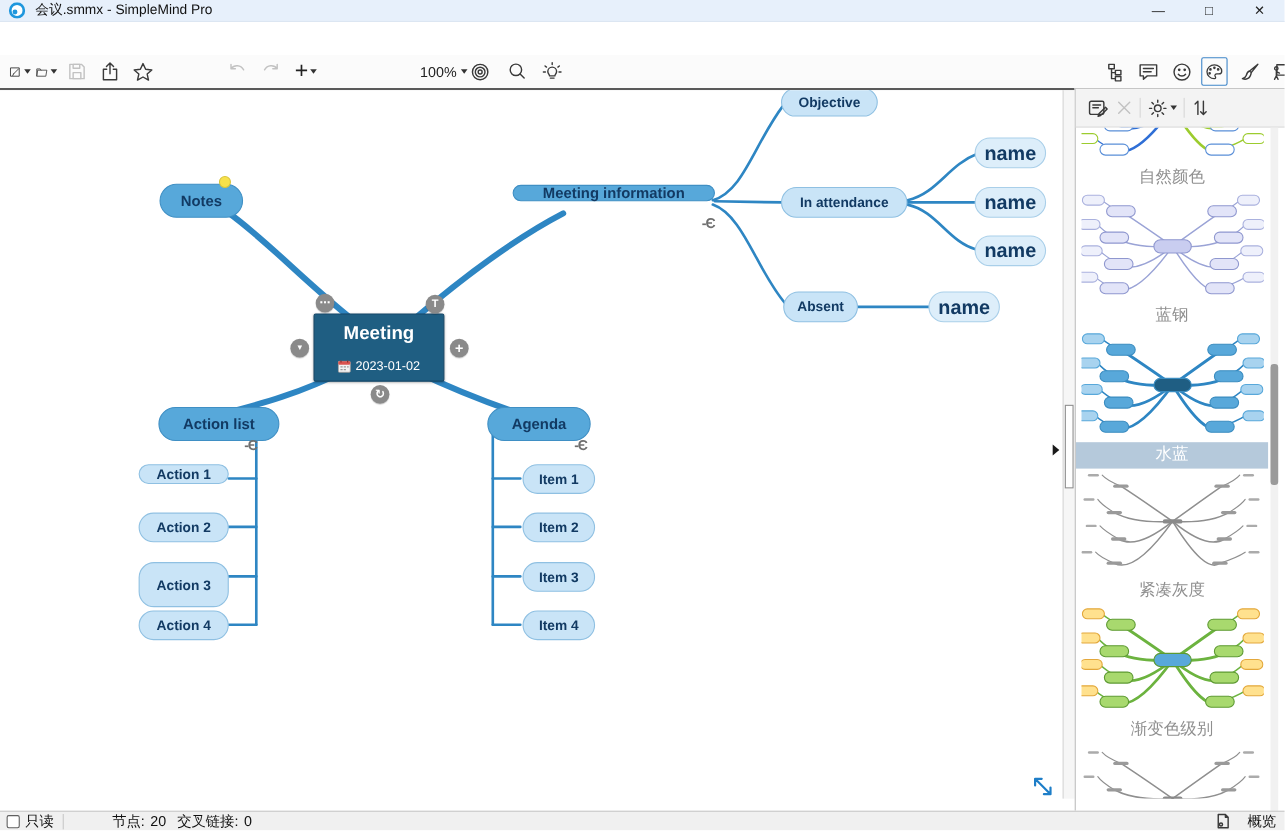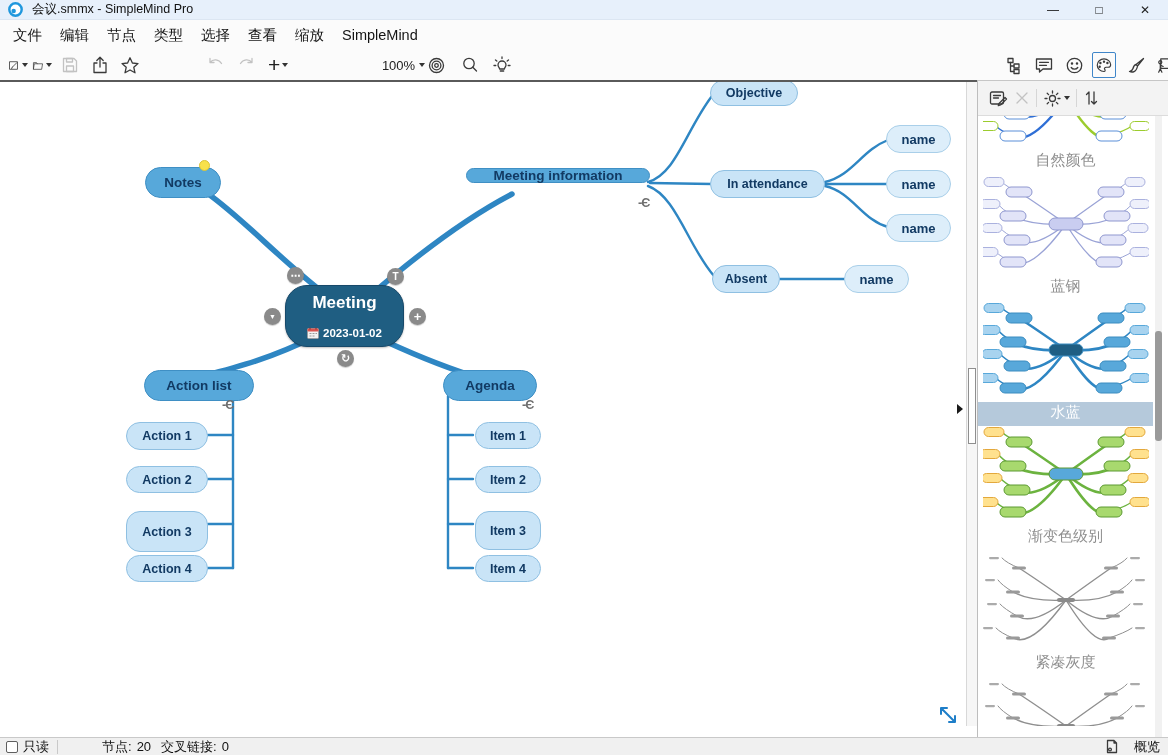--- a/index.html
+++ b/index.html
@@ -37,24 +37,24 @@
   
   .canvas-wrap{position:absolute;left:0;top:80px;width:977px;height:646px;border-top:2px solid #5a5a5a;background:#fff;}
   .canvas{position:absolute;left:0;top:0;width:966px;height:644px;overflow:hidden;background:#fff;}
   .mapsvg{position:absolute;left:0;top:0;}
   .conn-thick{stroke:var(--accent);stroke-width:5.5;fill:none;stroke-linecap:round;}
   .conn-mid{stroke:var(--accent);stroke-width:2.4;fill:none;stroke-linecap:round;}
 
   .node{position:absolute;display:flex;align-items:center;justify-content:center;font-weight:bold;color:var(--node-text);}
   .node.branch{background:var(--branch-node);border:1px solid var(--branch-border);border-radius:16px;font-size:13.5px;}
   .node.child{background:var(--child-node);border:1px solid var(--child-border);border-radius:14px;font-size:12.5px;}
-  .node.leaf{background:var(--leaf-node);border:1px solid var(--leaf-border);border-radius:14px;font-size:13px;}
-  .node.center{background:var(--center-node);border:1px solid #17496a;border-radius:22px;color:#fff;flex-direction:column;box-shadow:0 1px 2px rgba(0,0,0,.25);}
+  .node.leaf{background:var(--leaf-node);border:1px solid var(--leaf-border);border-radius:14px;font-size:18px;}
+  .node.center{background:var(--center-node);border:1px solid #17496a;border-radius:2px;color:#fff;flex-direction:column;box-shadow:0 1px 2px rgba(0,0,0,.25);}
   .node.center .ctitle{font-size:17px;font-weight:bold;line-height:20px;}
-  .node.center .cdate{font-size:11.5px;font-weight:bold;display:flex;align-items:flex-end;gap:4px;margin-top:14px;}
+  .node.center .cdate{font-size:11.5px;font-weight:normal;display:flex;align-items:flex-end;gap:4px;margin-top:14px;}
   .gbtn{position:absolute;width:17px;height:17px;border-radius:50%;background:#8a8a8a;color:#fff;display:flex;align-items:center;justify-content:center;font-size:10px;font-weight:bold;box-shadow:0 1px 1px rgba(0,0,0,.2);}
   .note-dot{position:absolute;width:11px;height:11px;border-radius:50%;background:#f7e14b;border:1px solid #d9c43a;}
   .collapse{position:absolute;color:#6f6f6f;font-size:13px;font-weight:bold;letter-spacing:-1px;}
 
   
   .vscroll{position:absolute;left:966px;top:0;width:11px;height:644px;background:#f6f6f6;border-left:1px solid #d8d8d8;}
   .vthumb{position:absolute;left:1px;top:286px;width:8px;height:76px;background:#fff;border:1px solid #8f8f8f;}
   .panel-collapse-arrow{position:absolute;left:955px;top:320px;width:10px;height:14px;}
   .resize-arrow{position:absolute;left:935px;top:620px;width:26px;height:26px;}
 
@@ -90,30 +90,20 @@
       <circle cx="6" cy="9.5" r="2.4" fill="#1f97dd"></circle>
     </svg>
     <span class="title">会议.smmx - SimpleMind Pro</span>
     <div class="win-controls">
       <div class="win-btn">—</div>
       <div class="win-btn">□</div>
       <div class="win-btn">✕</div>
     </div>
   </div>
 
-  <div class="menubar">
-    <span class="menu-item">文件</span>
-    <span class="menu-item">编辑</span>
-    <span class="menu-item">节点</span>
-    <span class="menu-item">类型</span>
-    <span class="menu-item">选择</span>
-    <span class="menu-item">查看</span>
-    <span class="menu-item">缩放</span>
-    <span class="menu-item">SimpleMind</span>
-  </div>
 
   <div class="toolbar">
     <div class="tbtn" style="margin-left:6px">
       <svg class="icn" width="19" height="19" viewBox="0 0 19 19">
           <rect x="3" y="3.5" width="12" height="12"></rect>
           <path d="M7,12 L14,5 M7,12 l-1.3,2.6"></path>
         </svg>
       <span class="caret"></span>
     </div>
     <div class="tbtn">
@@ -284,29 +274,29 @@
         </div>
       </div>
 
       <div class="gbtn" style="left:287px;top:185px;">⋯</div>
       <div class="gbtn" style="left:387px;top:186px;">T</div>
       <div class="gbtn" style="left:409px;top:226px;font-size:13px;">+</div>
       <div class="gbtn" style="left:264px;top:226px;font-size:7px;">▼</div>
       <div class="gbtn" style="left:337px;top:268px;font-size:11px;">↻</div>
 
       <div class="node branch" style="left:144px;top:288px;width:110px;height:31px;">Action list</div>
-      <div class="node child" style="left:126px;top:340px;width:82px;height:28px;">Action 1</div>
+      <div class="node child" style="left:126px;top:340px;width:82px;height:18px;">Action 1</div>
       <div class="node child" style="left:126px;top:384px;width:82px;height:27px;">Action 2</div>
       <div class="node child" style="left:126px;top:429px;width:82px;height:41px;">Action 3</div>
       <div class="node child" style="left:126px;top:473px;width:82px;height:27px;">Action 4</div>
 
       <div class="node branch" style="left:443px;top:288px;width:94px;height:31px;">Agenda</div>
       <div class="node child" style="left:475px;top:340px;width:66px;height:27px;">Item 1</div>
       <div class="node child" style="left:475px;top:384px;width:66px;height:27px;text-align:right;">Item 2</div>
-      <div class="node child" style="left:475px;top:429px;width:66px;height:39px;">Item 3</div>
+      <div class="node child" style="left:475px;top:429px;width:66px;height:27px;">Item 3</div>
       <div class="node child" style="left:475px;top:473px;width:66px;height:27px;">Item 4</div>
 
       <div class="collapse" style="left:638px;top:113px;">-Є</div>
       <div class="collapse" style="left:222px;top:315px;">-Є</div>
       <div class="collapse" style="left:522px;top:315px;">-Є</div>
 
       <svg class="resize-arrow" viewBox="0 0 26 26">
           <path d="M6,6 L20,20 M6,6 h6 M6,6 v6 M20,20 h-6 M20,20 v-6" stroke="#1e7ec8" stroke-width="2" fill="none" stroke-linecap="round"></path>
         </svg>
     </div>
@@ -454,20 +444,58 @@
               <rect x="142" y="1.5" width="20" height="9" rx="4.5" fill="#a8d3ef" stroke="#58a8da" stroke-width="1"></rect>
               <rect x="147" y="23.5" width="20" height="9" rx="4.5" fill="#a8d3ef" stroke="#58a8da" stroke-width="1"></rect>
               <rect x="145" y="47.5" width="20" height="9" rx="4.5" fill="#a8d3ef" stroke="#58a8da" stroke-width="1"></rect>
               <rect x="147" y="71.5" width="20" height="9" rx="4.5" fill="#a8d3ef" stroke="#58a8da" stroke-width="1"></rect>
               <rect x="66" y="42" width="34" height="12" rx="6" fill="#1f5e83" stroke="#3a8cc0" stroke-width="1"></rect>
             </svg></div>
         <div class="style-label selected">水蓝</div>
       </div>
       <div class="style-item">
         <div class="thumb-box"><svg viewBox="0 0 166 98" width="166" height="98">
+              <path d="M83,48 Q51.5,26 36,16" stroke="#8f8f8f" stroke-width="1.4" fill="none" stroke-linecap="round"></path>
+              <path d="M36,16 Q23.5,11 19,6" stroke="#8f8f8f" stroke-width="1" fill="none" stroke-linecap="round"></path>
+              <path d="M83,48 Q48.5,50 30,40" stroke="#8f8f8f" stroke-width="1.4" fill="none" stroke-linecap="round"></path>
+              <path d="M30,40 Q18.5,33 15,28" stroke="#8f8f8f" stroke-width="1" fill="none" stroke-linecap="round"></path>
+              <path d="M83,48 Q50.5,74 34,64" stroke="#8f8f8f" stroke-width="1.4" fill="none" stroke-linecap="round"></path>
+              <path d="M34,64 Q21.5,57 17,52" stroke="#8f8f8f" stroke-width="1" fill="none" stroke-linecap="round"></path>
+              <path d="M83,48 Q48.5,96 30,86" stroke="#8f8f8f" stroke-width="1.4" fill="none" stroke-linecap="round"></path>
+              <path d="M30,86 Q17.5,81 13,76" stroke="#8f8f8f" stroke-width="1" fill="none" stroke-linecap="round"></path>
+              <path d="M83,48 Q113.5,26 128,16" stroke="#8f8f8f" stroke-width="1.4" fill="none" stroke-linecap="round"></path>
+              <path d="M128,16 Q140,11 144,6" stroke="#8f8f8f" stroke-width="1" fill="none" stroke-linecap="round"></path>
+              <path d="M83,48 Q116.5,50 134,40" stroke="#8f8f8f" stroke-width="1.4" fill="none" stroke-linecap="round"></path>
+              <path d="M134,40 Q145.5,33 149,28" stroke="#8f8f8f" stroke-width="1" fill="none" stroke-linecap="round"></path>
+              <path d="M83,48 Q114.5,74 130,64" stroke="#8f8f8f" stroke-width="1.4" fill="none" stroke-linecap="round"></path>
+              <path d="M130,64 Q142.5,57 147,52" stroke="#8f8f8f" stroke-width="1" fill="none" stroke-linecap="round"></path>
+              <path d="M83,48 Q112.5,96 126,86" stroke="#8f8f8f" stroke-width="1.4" fill="none" stroke-linecap="round"></path>
+              <path d="M126,86 Q141.5,81 149,76" stroke="#8f8f8f" stroke-width="1" fill="none" stroke-linecap="round"></path>
+              <rect x="29" y="14.5" width="14" height="3" rx="1.5" fill="#9a9a9a"></rect>
+              <rect x="23" y="38.5" width="14" height="3" rx="1.5" fill="#9a9a9a"></rect>
+              <rect x="27" y="62.5" width="14" height="3" rx="1.5" fill="#9a9a9a"></rect>
+              <rect x="23" y="84.5" width="14" height="3" rx="1.5" fill="#9a9a9a"></rect>
+              <rect x="121" y="14.5" width="14" height="3" rx="1.5" fill="#9a9a9a"></rect>
+              <rect x="127" y="38.5" width="14" height="3" rx="1.5" fill="#9a9a9a"></rect>
+              <rect x="123" y="62.5" width="14" height="3" rx="1.5" fill="#9a9a9a"></rect>
+              <rect x="119" y="84.5" width="14" height="3" rx="1.5" fill="#9a9a9a"></rect>
+              <rect x="6" y="5" width="10" height="2.2" rx="1.1" fill="#ababab"></rect>
+              <rect x="2" y="27" width="10" height="2.2" rx="1.1" fill="#ababab"></rect>
+              <rect x="4" y="51" width="10" height="2.2" rx="1.1" fill="#ababab"></rect>
+              <rect x="0" y="75" width="10" height="2.2" rx="1.1" fill="#ababab"></rect>
+              <rect x="147" y="5" width="10" height="2.2" rx="1.1" fill="#ababab"></rect>
+              <rect x="152" y="27" width="10" height="2.2" rx="1.1" fill="#ababab"></rect>
+              <rect x="150" y="51" width="10" height="2.2" rx="1.1" fill="#ababab"></rect>
+              <rect x="152" y="75" width="10" height="2.2" rx="1.1" fill="#ababab"></rect>
+              <rect x="74" y="46" width="18" height="4" rx="2" fill="#8a8a8a"></rect>
+            </svg></div>
+        <div class="style-label">紧凑灰度</div>
+      </div>
+      <div class="style-item">
+        <div class="thumb-box"><svg viewBox="0 0 166 98" width="166" height="98">
               <path d="M83,48 Q51.5,26 36,16" stroke="#6cb33f" stroke-width="2.6" fill="none" stroke-linecap="round"></path>
               <path d="M36,16 Q23.5,11 19,6" stroke="#6cb33f" stroke-width="1.4000000000000001" fill="none" stroke-linecap="round"></path>
               <path d="M83,48 Q48.5,50 30,40" stroke="#6cb33f" stroke-width="2.6" fill="none" stroke-linecap="round"></path>
               <path d="M30,40 Q18.5,33 15,28" stroke="#6cb33f" stroke-width="1.4000000000000001" fill="none" stroke-linecap="round"></path>
               <path d="M83,48 Q50.5,74 34,64" stroke="#6cb33f" stroke-width="2.6" fill="none" stroke-linecap="round"></path>
               <path d="M34,64 Q21.5,57 17,52" stroke="#6cb33f" stroke-width="1.4000000000000001" fill="none" stroke-linecap="round"></path>
               <path d="M83,48 Q48.5,96 30,86" stroke="#6cb33f" stroke-width="2.6" fill="none" stroke-linecap="round"></path>
               <path d="M30,86 Q17.5,81 13,76" stroke="#6cb33f" stroke-width="1.4000000000000001" fill="none" stroke-linecap="round"></path>
               <path d="M83,48 Q113.5,26 128,16" stroke="#6cb33f" stroke-width="2.6" fill="none" stroke-linecap="round"></path>
               <path d="M128,16 Q140,11 144,6" stroke="#6cb33f" stroke-width="1.4000000000000001" fill="none" stroke-linecap="round"></path>
@@ -489,58 +517,20 @@
               <rect x="-3" y="23.5" width="20" height="9" rx="4.5" fill="#ffe18e" stroke="#e3a83c" stroke-width="1"></rect>
               <rect x="-1" y="47.5" width="20" height="9" rx="4.5" fill="#ffe18e" stroke="#e3a83c" stroke-width="1"></rect>
               <rect x="-5" y="71.5" width="20" height="9" rx="4.5" fill="#ffe18e" stroke="#e3a83c" stroke-width="1"></rect>
               <rect x="142" y="1.5" width="20" height="9" rx="4.5" fill="#ffe18e" stroke="#e3a83c" stroke-width="1"></rect>
               <rect x="147" y="23.5" width="20" height="9" rx="4.5" fill="#ffe18e" stroke="#e3a83c" stroke-width="1"></rect>
               <rect x="145" y="47.5" width="20" height="9" rx="4.5" fill="#ffe18e" stroke="#e3a83c" stroke-width="1"></rect>
               <rect x="147" y="71.5" width="20" height="9" rx="4.5" fill="#ffe18e" stroke="#e3a83c" stroke-width="1"></rect>
               <rect x="66" y="42" width="34" height="12" rx="6" fill="#58a8da" stroke="#5d9a32" stroke-width="1"></rect>
             </svg></div>
         <div class="style-label">渐变色级别</div>
-      </div>
-      <div class="style-item">
-        <div class="thumb-box"><svg viewBox="0 0 166 98" width="166" height="98">
-              <path d="M83,48 Q51.5,26 36,16" stroke="#8f8f8f" stroke-width="1.4" fill="none" stroke-linecap="round"></path>
-              <path d="M36,16 Q23.5,11 19,6" stroke="#8f8f8f" stroke-width="1" fill="none" stroke-linecap="round"></path>
-              <path d="M83,48 Q48.5,50 30,40" stroke="#8f8f8f" stroke-width="1.4" fill="none" stroke-linecap="round"></path>
-              <path d="M30,40 Q18.5,33 15,28" stroke="#8f8f8f" stroke-width="1" fill="none" stroke-linecap="round"></path>
-              <path d="M83,48 Q50.5,74 34,64" stroke="#8f8f8f" stroke-width="1.4" fill="none" stroke-linecap="round"></path>
-              <path d="M34,64 Q21.5,57 17,52" stroke="#8f8f8f" stroke-width="1" fill="none" stroke-linecap="round"></path>
-              <path d="M83,48 Q48.5,96 30,86" stroke="#8f8f8f" stroke-width="1.4" fill="none" stroke-linecap="round"></path>
-              <path d="M30,86 Q17.5,81 13,76" stroke="#8f8f8f" stroke-width="1" fill="none" stroke-linecap="round"></path>
-              <path d="M83,48 Q113.5,26 128,16" stroke="#8f8f8f" stroke-width="1.4" fill="none" stroke-linecap="round"></path>
-              <path d="M128,16 Q140,11 144,6" stroke="#8f8f8f" stroke-width="1" fill="none" stroke-linecap="round"></path>
-              <path d="M83,48 Q116.5,50 134,40" stroke="#8f8f8f" stroke-width="1.4" fill="none" stroke-linecap="round"></path>
-              <path d="M134,40 Q145.5,33 149,28" stroke="#8f8f8f" stroke-width="1" fill="none" stroke-linecap="round"></path>
-              <path d="M83,48 Q114.5,74 130,64" stroke="#8f8f8f" stroke-width="1.4" fill="none" stroke-linecap="round"></path>
-              <path d="M130,64 Q142.5,57 147,52" stroke="#8f8f8f" stroke-width="1" fill="none" stroke-linecap="round"></path>
-              <path d="M83,48 Q112.5,96 126,86" stroke="#8f8f8f" stroke-width="1.4" fill="none" stroke-linecap="round"></path>
-              <path d="M126,86 Q141.5,81 149,76" stroke="#8f8f8f" stroke-width="1" fill="none" stroke-linecap="round"></path>
-              <rect x="29" y="14.5" width="14" height="3" rx="1.5" fill="#9a9a9a"></rect>
-              <rect x="23" y="38.5" width="14" height="3" rx="1.5" fill="#9a9a9a"></rect>
-              <rect x="27" y="62.5" width="14" height="3" rx="1.5" fill="#9a9a9a"></rect>
-              <rect x="23" y="84.5" width="14" height="3" rx="1.5" fill="#9a9a9a"></rect>
-              <rect x="121" y="14.5" width="14" height="3" rx="1.5" fill="#9a9a9a"></rect>
-              <rect x="127" y="38.5" width="14" height="3" rx="1.5" fill="#9a9a9a"></rect>
-              <rect x="123" y="62.5" width="14" height="3" rx="1.5" fill="#9a9a9a"></rect>
-              <rect x="119" y="84.5" width="14" height="3" rx="1.5" fill="#9a9a9a"></rect>
-              <rect x="6" y="5" width="10" height="2.2" rx="1.1" fill="#ababab"></rect>
-              <rect x="2" y="27" width="10" height="2.2" rx="1.1" fill="#ababab"></rect>
-              <rect x="4" y="51" width="10" height="2.2" rx="1.1" fill="#ababab"></rect>
-              <rect x="0" y="75" width="10" height="2.2" rx="1.1" fill="#ababab"></rect>
-              <rect x="147" y="5" width="10" height="2.2" rx="1.1" fill="#ababab"></rect>
-              <rect x="152" y="27" width="10" height="2.2" rx="1.1" fill="#ababab"></rect>
-              <rect x="150" y="51" width="10" height="2.2" rx="1.1" fill="#ababab"></rect>
-              <rect x="152" y="75" width="10" height="2.2" rx="1.1" fill="#ababab"></rect>
-              <rect x="74" y="46" width="18" height="4" rx="2" fill="#8a8a8a"></rect>
-            </svg></div>
-        <div class="style-label">紧凑灰度</div>
       </div>
       <div class="style-item">
         <div class="thumb-box partial-bottom"><svg viewBox="0 0 166 98" width="166" height="98">
               <path d="M83,48 Q51.5,26 36,16" stroke="#8f8f8f" stroke-width="1.4" fill="none" stroke-linecap="round"></path>
               <path d="M36,16 Q23.5,11 19,6" stroke="#8f8f8f" stroke-width="1" fill="none" stroke-linecap="round"></path>
               <path d="M83,48 Q48.5,50 30,40" stroke="#8f8f8f" stroke-width="1.4" fill="none" stroke-linecap="round"></path>
               <path d="M30,40 Q18.5,33 15,28" stroke="#8f8f8f" stroke-width="1" fill="none" stroke-linecap="round"></path>
               <path d="M83,48 Q50.5,74 34,64" stroke="#8f8f8f" stroke-width="1.4" fill="none" stroke-linecap="round"></path>
               <path d="M34,64 Q21.5,57 17,52" stroke="#8f8f8f" stroke-width="1" fill="none" stroke-linecap="round"></path>
               <path d="M83,48 Q48.5,96 30,86" stroke="#8f8f8f" stroke-width="1.4" fill="none" stroke-linecap="round"></path>

